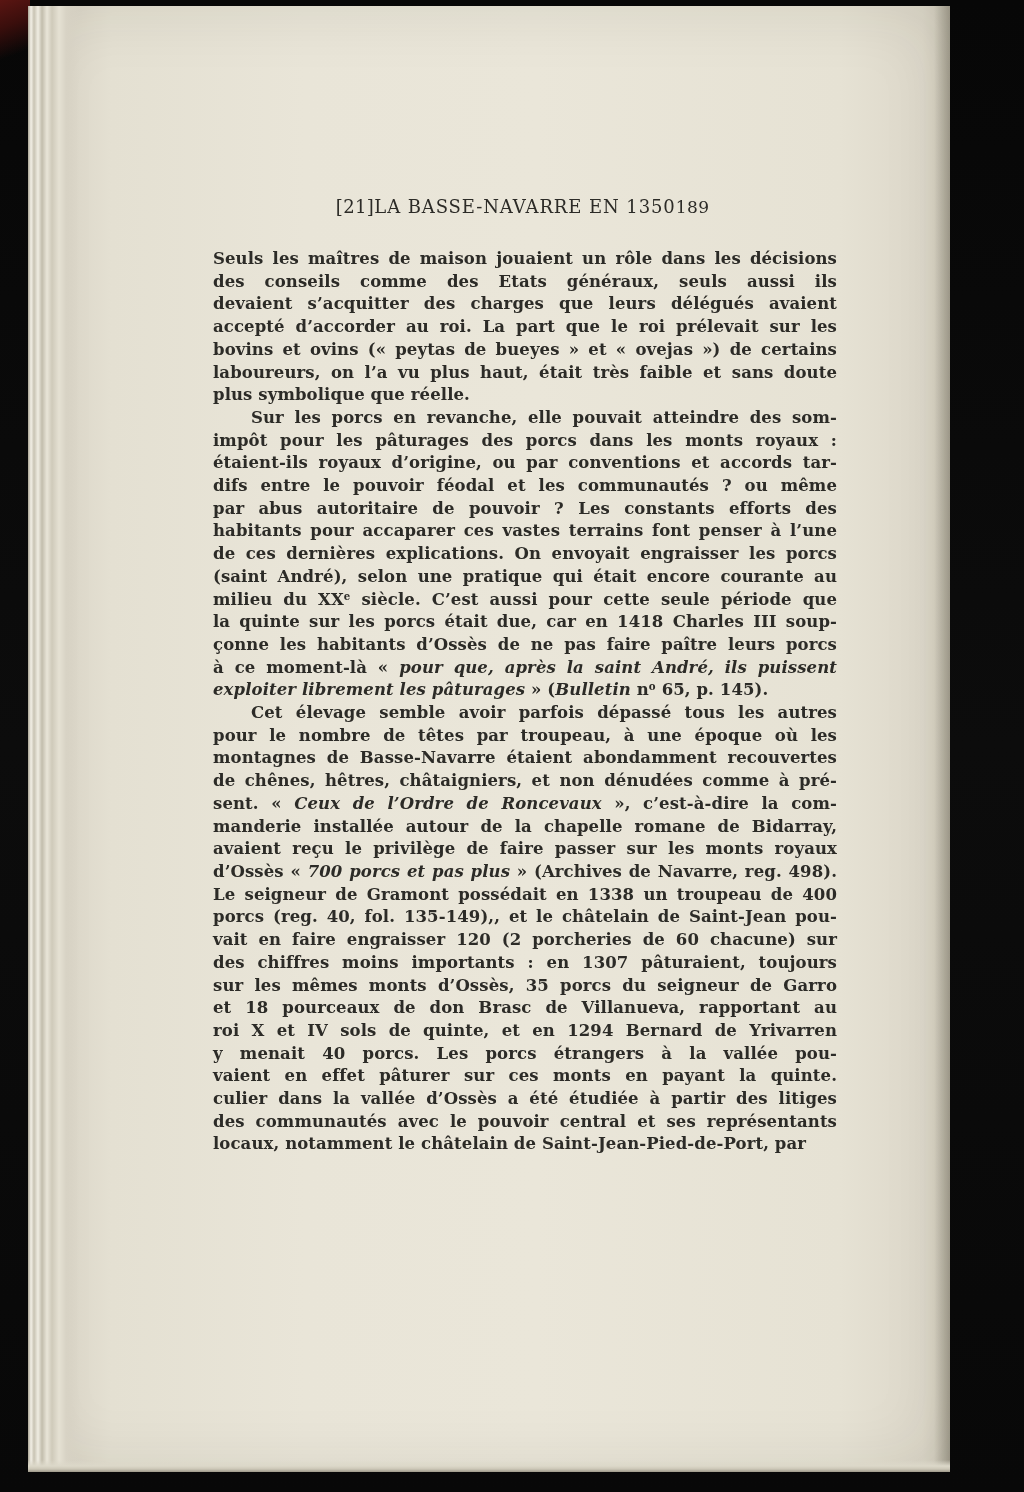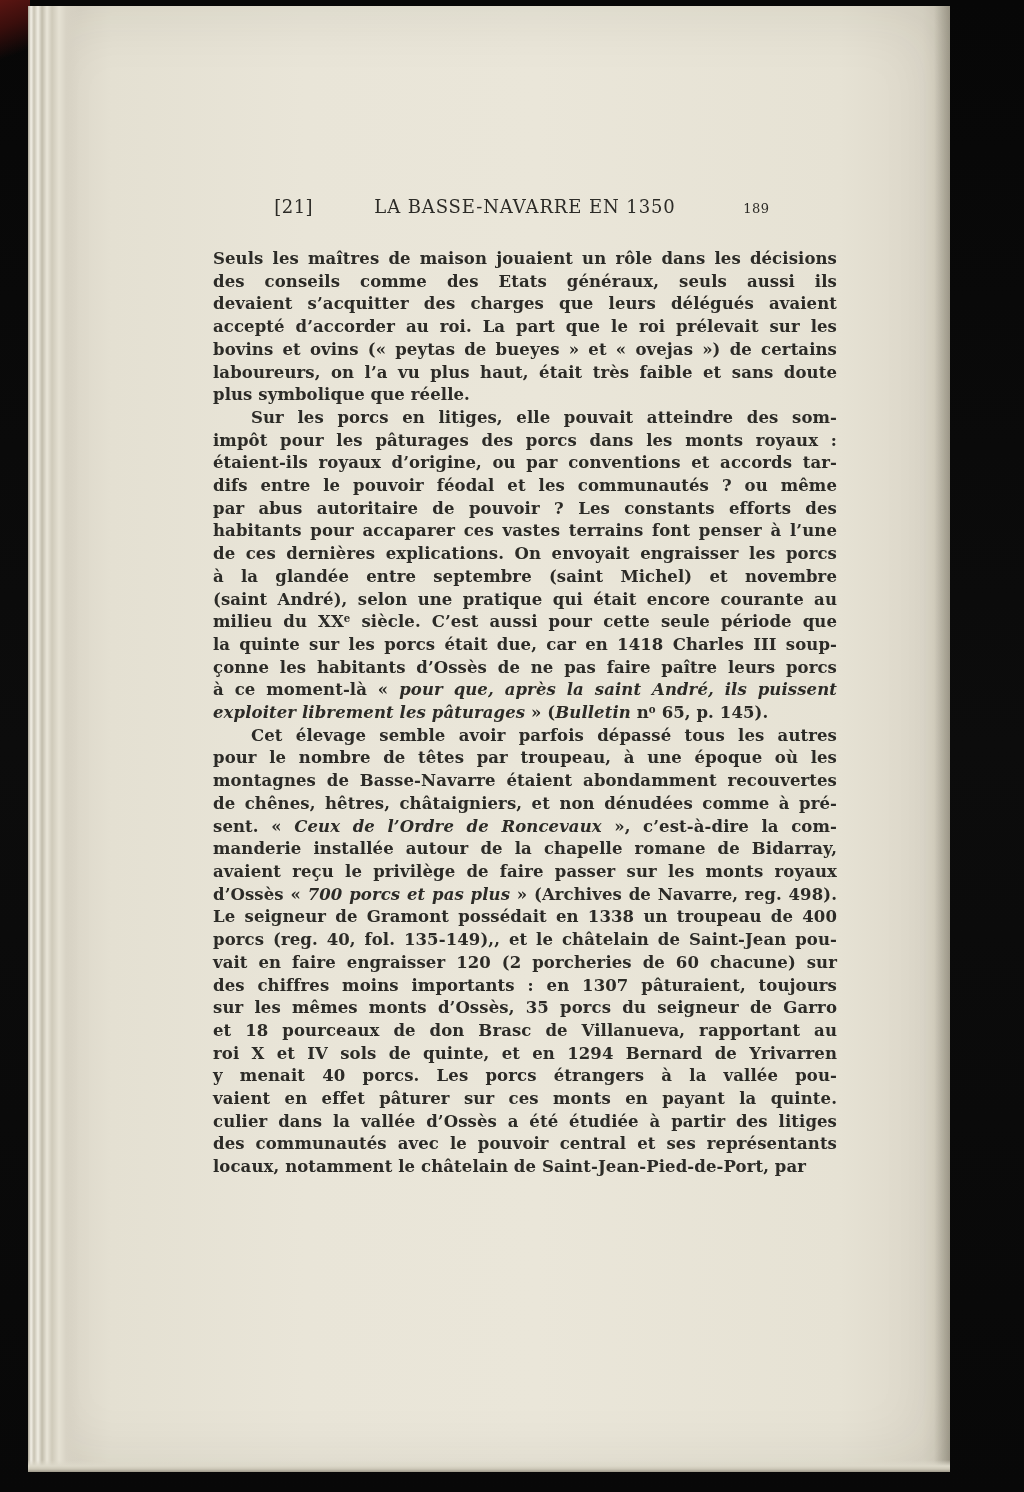--- a/index.html
+++ b/index.html
@@ -44,23 +44,23 @@
   .content {
     position: absolute; left: 185px; top: 190px; width: 624px;
     color: #2c2b27;
   }
   .header {
     display: grid; grid-template-columns: 1fr auto 1fr;
     align-items: baseline;
     font-size: 18px; letter-spacing: 0.4px;
     margin-bottom: 31px;
   }
-  .header .locator { text-align: center; }
+  .header .locator { text-align: right; }
   .header .running-title { text-align: center; letter-spacing: 0.9px; }
-  .header .folio { text-align: center; font-size: 13px; }
+  .header .folio { text-align: left; font-size: 17px; }
   .body-text {
     font-size: 16.5px; line-height: 22.7px;
     letter-spacing: 0.1px;
   }
   .line {
     text-align: justify;
     text-align-last: justify;
     white-space: normal;
     font-weight: bold;
   }
@@ -91,28 +91,27 @@
       <div class="paragraph">
             <div class="line">Seuls les maîtres de maison jouaient un rôle dans les décisions</div>
             <div class="line">des conseils comme des Etats généraux, seuls aussi ils</div>
             <div class="line">devaient s’acquitter des charges que leurs délégués avaient</div>
             <div class="line">accepté d’accorder au roi. La part que le roi prélevait sur les</div>
             <div class="line">bovins et ovins (« peytas de bueyes » et « ovejas ») de certains</div>
             <div class="line">laboureurs, on l’a vu plus haut, était très faible et sans doute</div>
             <div class="line">plus symbolique que réelle.</div>
           </div>
           <div class="paragraph">
-            <div class="line indent">Sur les porcs en litiges, elle pouvait atteindre des som-</div>
+            <div class="line indent">Sur les porcs en revanche, elle pouvait atteindre des som-</div>
             <div class="line">impôt pour les pâturages des porcs dans les monts royaux :</div>
             <div class="line">étaient-ils royaux d’origine, ou par conventions et accords tar-</div>
             <div class="line">difs entre le pouvoir féodal et les communautés ? ou même</div>
             <div class="line">par abus autoritaire de pouvoir ? Les constants efforts des</div>
             <div class="line">habitants pour accaparer ces vastes terrains font penser à l’une</div>
             <div class="line">de ces dernières explications. On envoyait engraisser les porcs</div>
-            <div class="line">à la glandée entre septembre (saint Michel) et novembre</div>
             <div class="line">(saint André), selon une pratique qui était encore courante au</div>
             <div class="line">milieu du XX<sup>e</sup> siècle. C’est aussi pour cette seule période que</div>
             <div class="line">la quinte sur les porcs était due, car en 1418 Charles III soup-</div>
             <div class="line">çonne les habitants d’Ossès de ne pas faire paître leurs porcs</div>
             <div class="line">à ce moment-là « <i>pour que, après la saint André, ils puissent</i></div>
             <div class="line"><i>exploiter librement les pâturages</i> » (<i>Bulletin</i> n<sup>o</sup> 65, p. 145).</div>
           </div>
           <div class="paragraph">
             <div class="line indent">Cet élevage semble avoir parfois dépassé tous les autres</div>
             <div class="line">pour le nombre de têtes par troupeau, à une époque où les</div>

